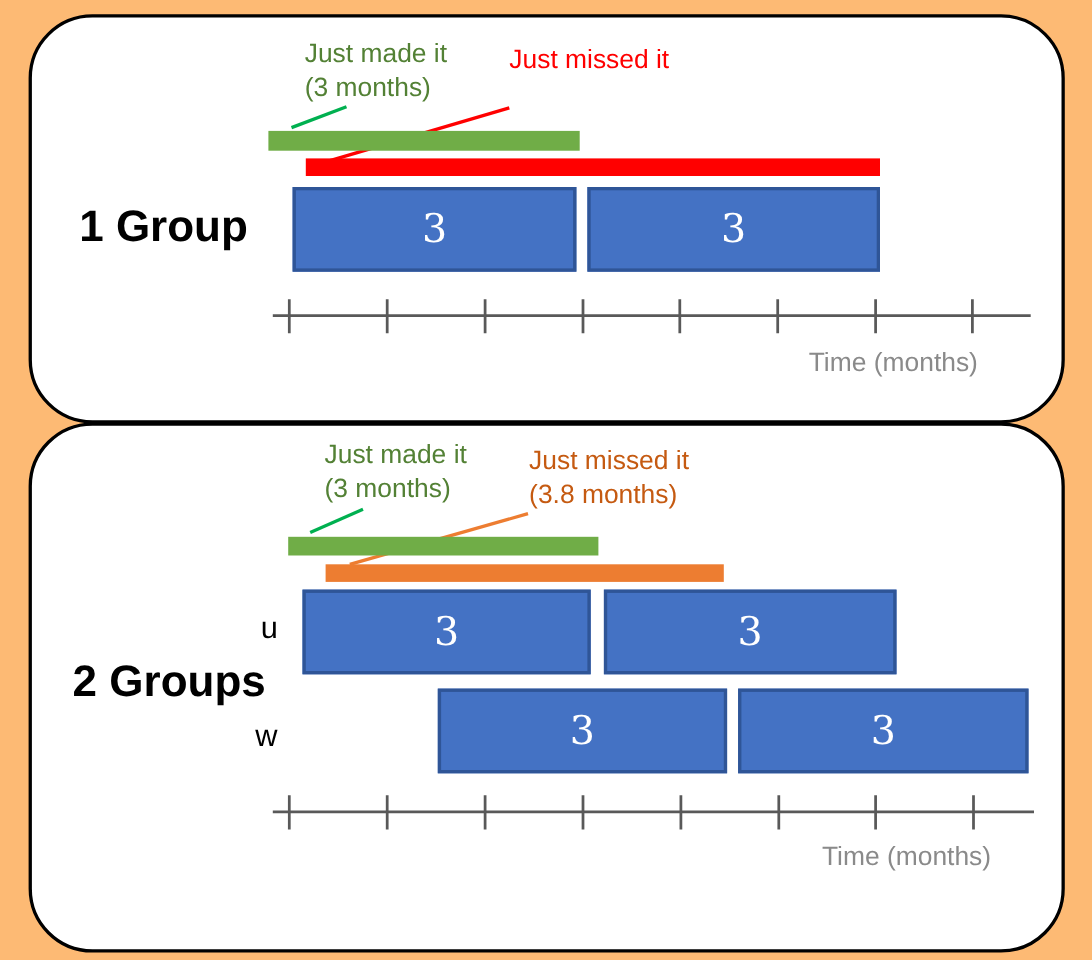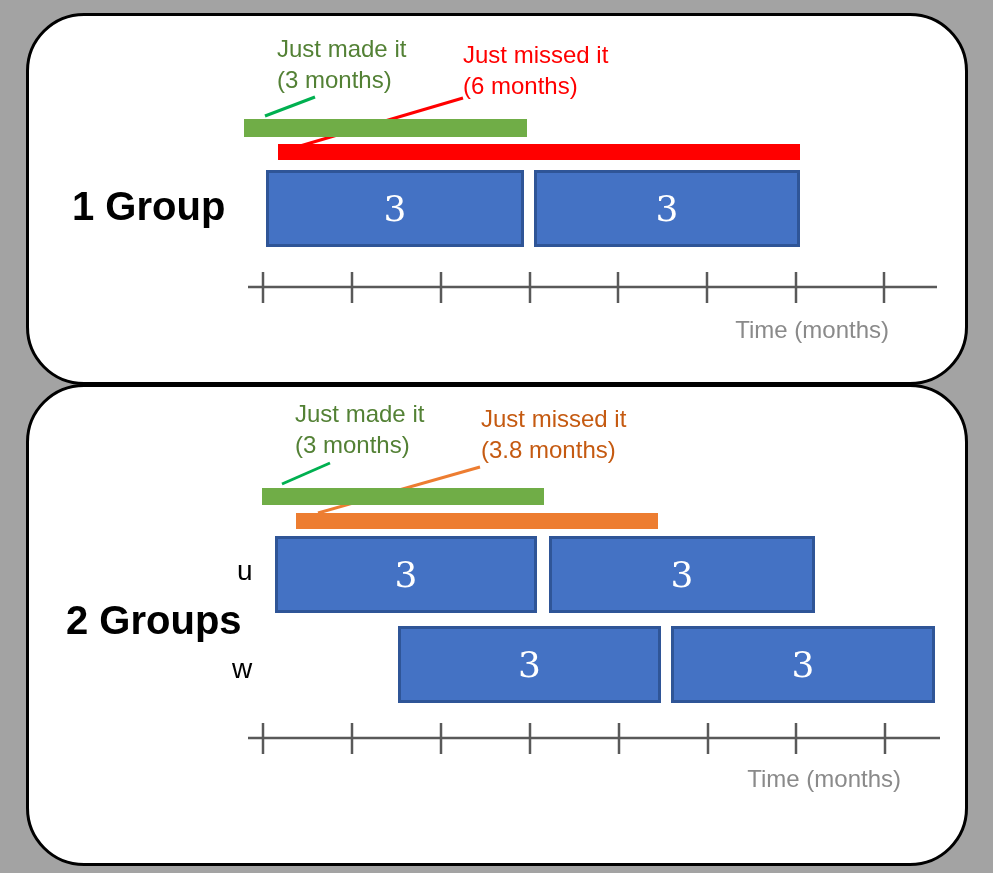--- a/index.html
+++ b/index.html
@@ -1,17 +1,17 @@
 <!DOCTYPE html>
 <html style="--blue-fill: #4472C4; --blue-border: #2F5597; --green-bar: #70AD47; --green-text: #538135; --green-leader: #00B050; --red: #FF0000; --orange-bar: #ED7D31; --orange-text: #C55A11; --axis: #595959; --axis-label: #8A8A8A;"><head>
 <meta charset="utf-8">
 <style>
   html,body{margin:0;padding:0;background:#ffffff;}
   #canvas{
-    position:relative;width:993px;height:873px;background:#a3a3a3;overflow:hidden;
+    position:relative;width:993px;height:873px;background:#fdba74;overflow:hidden;
     font-family:"Liberation Sans",sans-serif;
   }
   .panel{
     position:absolute;box-sizing:border-box;
     border:3px solid #000;border-radius:58px;background:#fff;
   }
   #panel1{left:26px;top:13px;width:942px;height:372px;}
   #panel2{left:26px;top:384px;width:942px;height:482px;}
   .overlay{position:absolute;left:0;top:0;pointer-events:none;}
   .callout{
@@ -50,21 +50,20 @@
 
   <div class="panel" id="panel1">
 
     <div class="callout made-callout" style="left:248px;top:17px;">
       <div>Just made it</div>
       <div>(3 months)</div>
     </div>
 
     <div class="callout missed-callout-red" style="left:434px;top:23px;">
       <div>Just missed it</div>
-      <div>(6 months)</div>
     </div>
 
     <svg class="overlay" width="936" height="366">
       <line x1="286" y1="81" x2="236" y2="100" stroke="#00B050" stroke-width="3"></line>
       <line x1="434" y1="82" x2="271" y2="130" stroke="#FF0000" stroke-width="3"></line>
     </svg>
 
     <div class="bar green-bar" style="left:215px;top:103px;width:283px;height:18px;"></div>
     <div class="bar red-bar" style="left:249px;top:128px;width:522px;height:16px;"></div>
 

